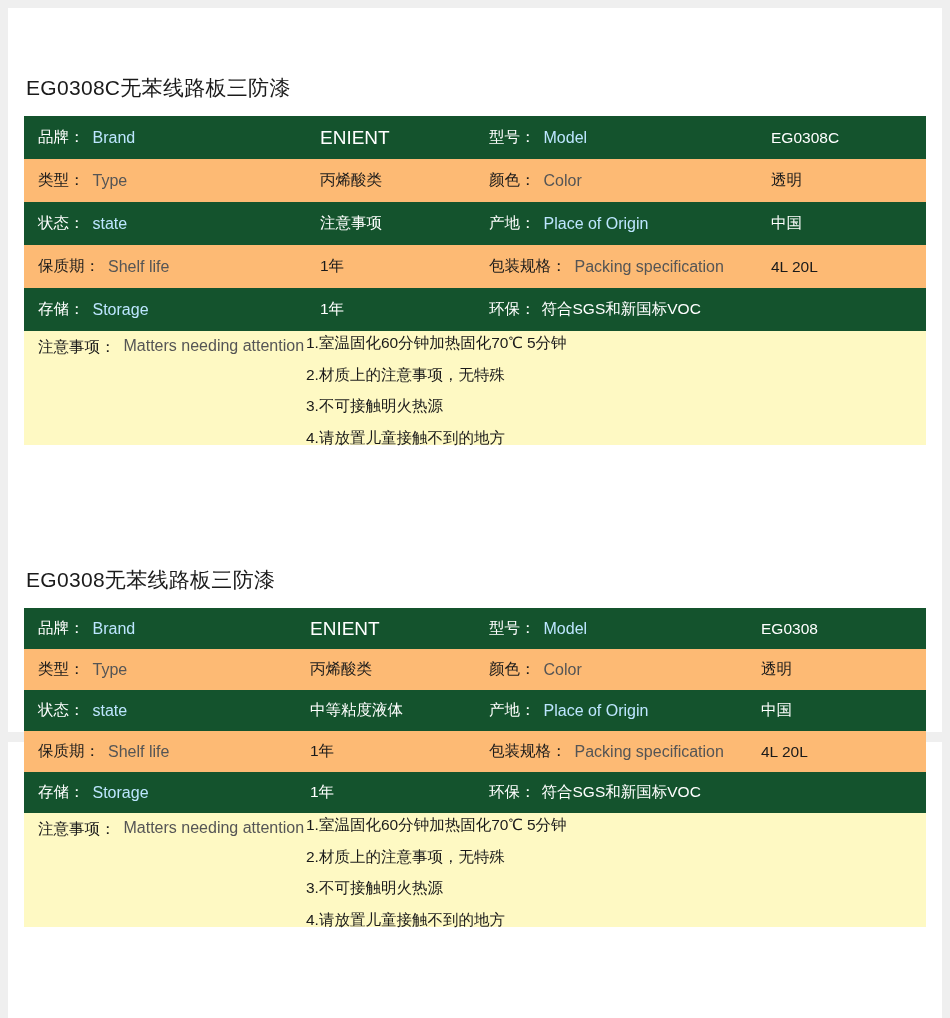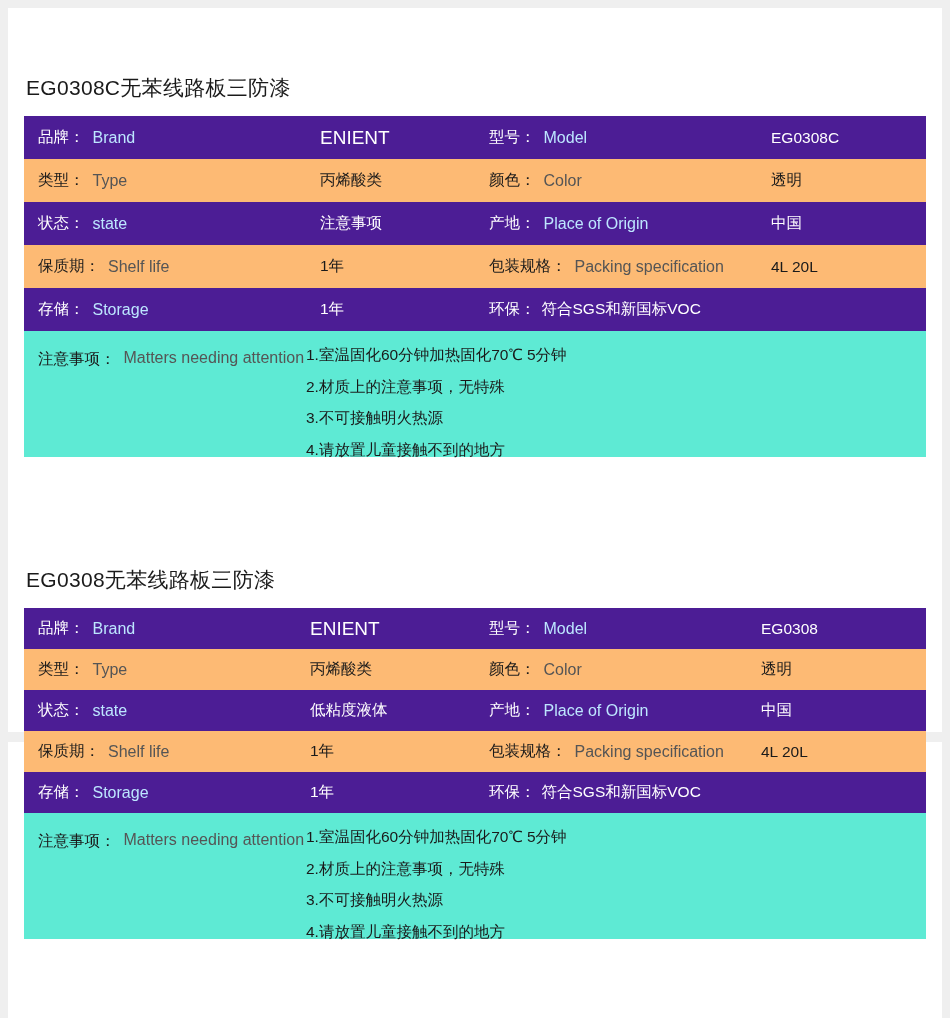--- a/index.html
+++ b/index.html
@@ -76,21 +76,21 @@
   }
   .cell {
     box-sizing: border-box;
     width: 451px;
     height: 43px;
     display: flex;
     align-items: center;
     padding-left: 14px;
   }
   .cell.hl {
-    background: #4c1d95;
+    background: #14532d;
   }
   .cell.plain {
     background: #fdba74;
   }
   .lbl-cn {
     font-size: 15.5px;
     color: #1a1a1a;
     white-space: nowrap;
   }
   .cell.hl .lbl-cn {
@@ -122,22 +122,22 @@
     width: 155px;
     text-align: left;
   }
   .val-brand {
     font-size: 19px;
   }
 
   .notes-row {
     display: flex;
     width: 902px;
-    padding-top: 16px;
-    background: #5eead4;
+    padding-top: 4px;
+    background: #fef9c3;
   }
   .notes-label {
     width: 282px;
     box-sizing: border-box;
     padding-left: 14px;
     display: flex;
     align-items: flex-start;
     padding-top: 2px;
   }
   .notes-list {
@@ -263,21 +263,21 @@
       </div>
       <div class="cell plain">
         <span class="lbl-cn">颜色：</span>
         <span class="lbl-en">Color</span>
         <span class="val-wrap"><span class="val">透明</span></span>
       </div>
 
       <div class="cell hl">
         <span class="lbl-cn">状态：</span>
         <span class="lbl-en">state</span>
-        <span class="val-wrap"><span class="val">低粘度液体</span></span>
+        <span class="val-wrap"><span class="val">中等粘度液体</span></span>
       </div>
       <div class="cell hl">
         <span class="lbl-cn">产地：</span>
         <span class="lbl-en">Place of Origin</span>
         <span class="val-wrap"><span class="val">中国</span></span>
       </div>
 
       <div class="cell plain">
         <span class="lbl-cn">保质期：</span>
         <span class="lbl-en">Shelf life</span>

